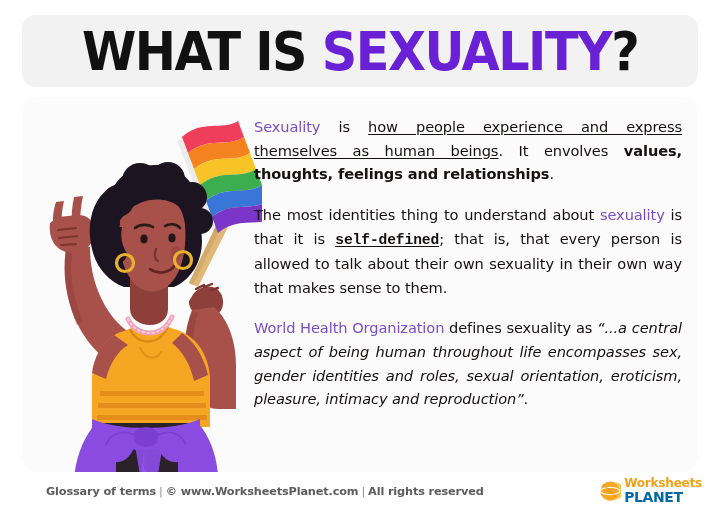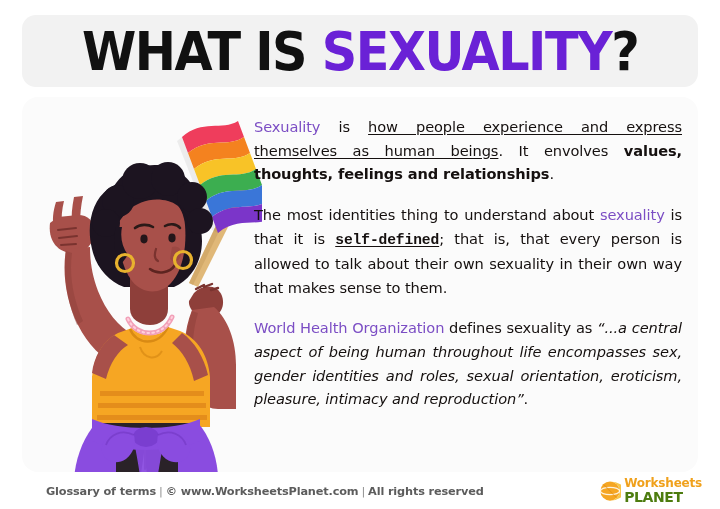--- a/index.html
+++ b/index.html
@@ -106,21 +106,21 @@
   .logo-globe { width: 22px; height: 22px; }
   .logo-words { display: flex; flex-direction: column; line-height: 1; }
   .logo-w1 {
     font-family: "DejaVu Sans", sans-serif;
     font-weight: 700; font-size: 12px;
     color: #f0a11c; letter-spacing: -0.2px;
   }
   .logo-w2 {
     font-family: "DejaVu Sans", sans-serif;
     font-weight: 700; font-size: 14px;
-    color: #4d7c0f; letter-spacing: -0.4px; margin-top: 1px;
+    color: #0369a1; letter-spacing: -0.4px; margin-top: 1px;
   }
 </style>
 </head>
 <body>
 
 <div class="page">
 
   <div class="title-card">
     <div class="title-text">
       <span>WHAT IS </span><span class="accent">SEXUALITY</span><span>?</span>

